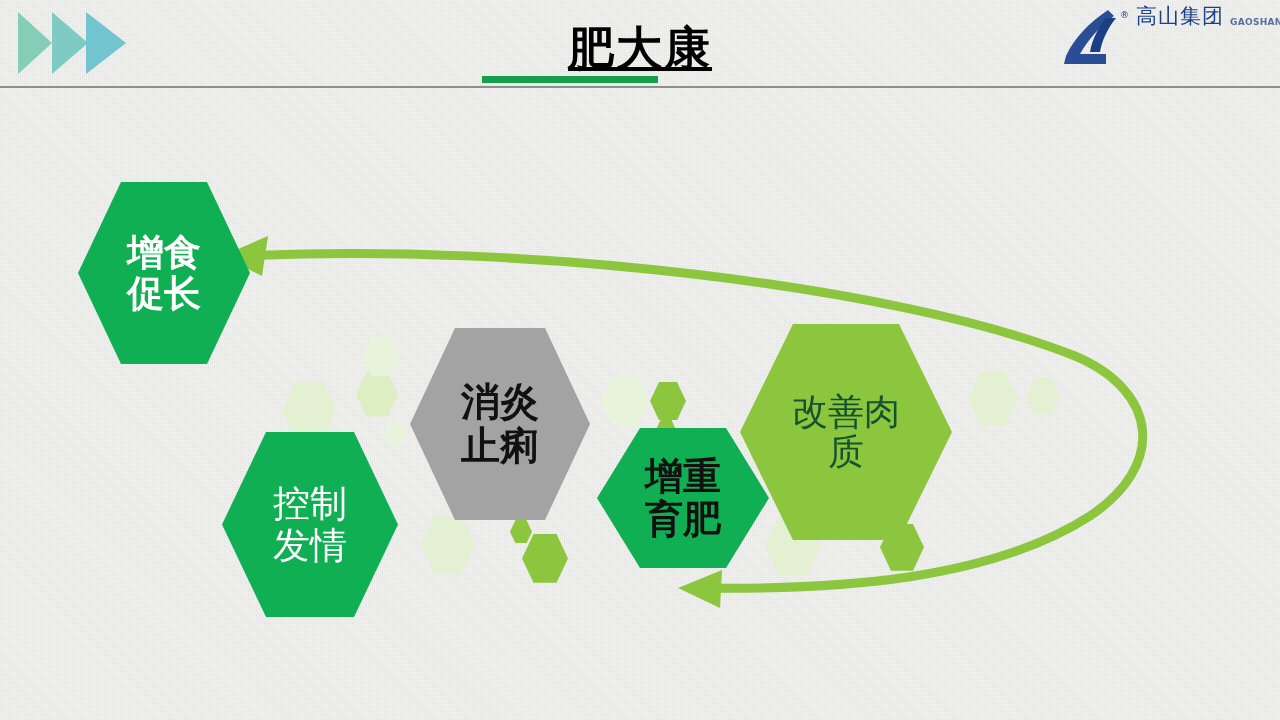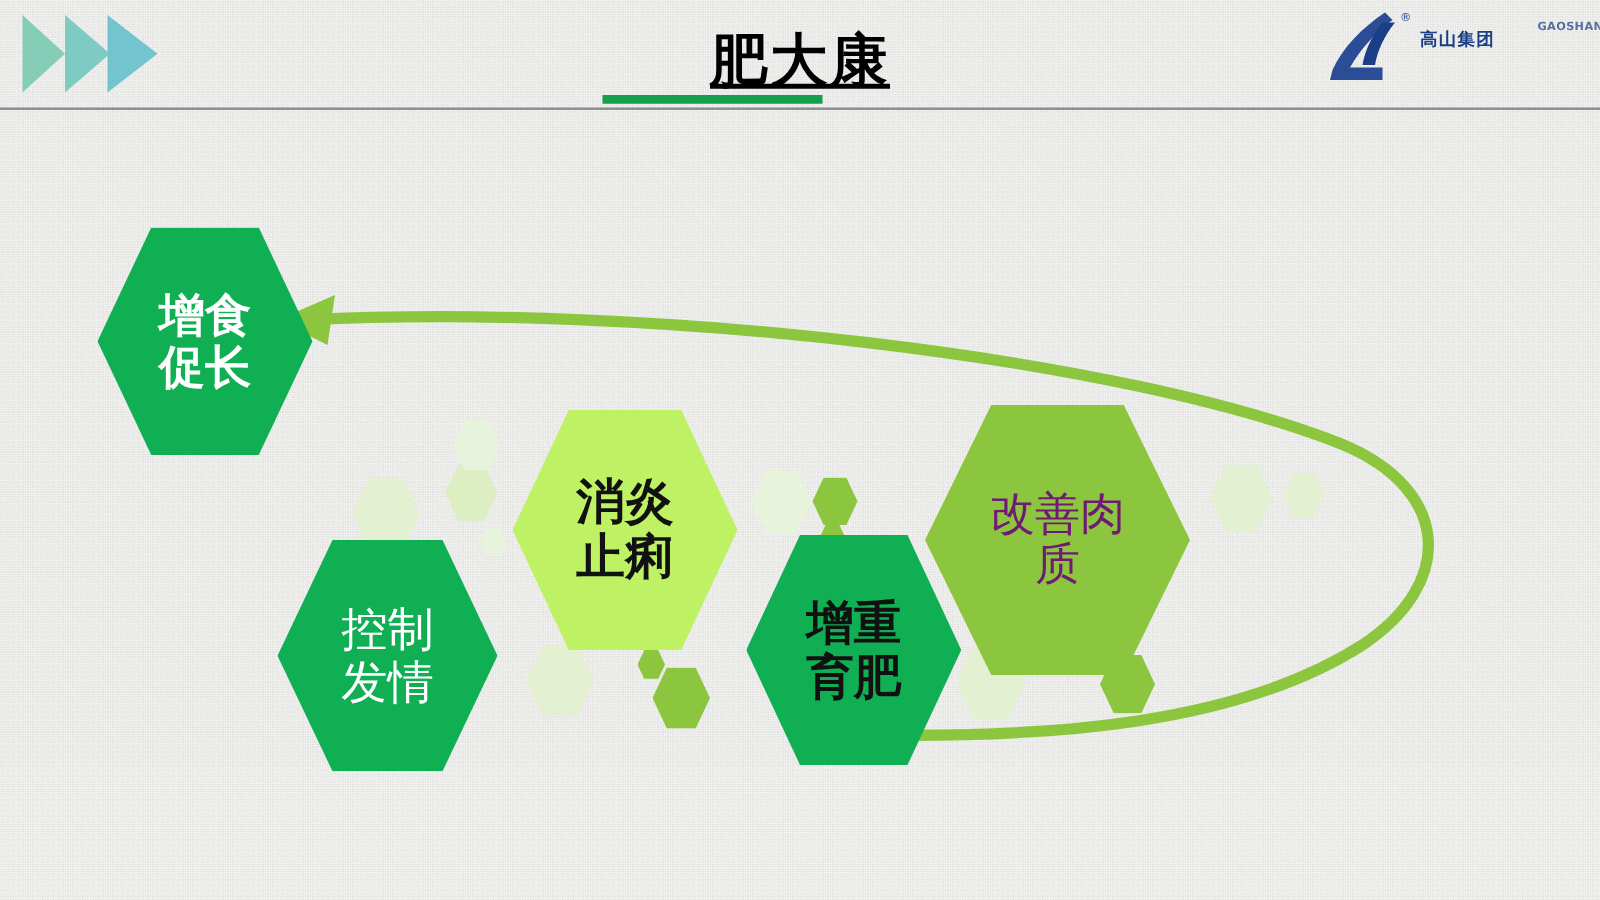--- a/index.html
+++ b/index.html
@@ -49,22 +49,22 @@
     background: #159E4B;
   }
 
   .logo { position: absolute; right: 8px; top: 4px; width: 212px; height: 68px; }
   .logo-mark { position: absolute; left: 0; top: 4px; width: 64px; height: 58px; }
   .logo-reg {
     position: absolute; left: 60px; top: 6px;
     font-size: 9px; color: #1a3f86;
   }
   .logo-cn1 {
-    position: absolute; left: 76px; top: 16px;
-    font-size: 14px; font-weight: bold; color: #1a3f86; letter-spacing: 1px;
+    position: absolute; left: 76px; top: 0;
+    font-size: 21px; font-weight: normal; color: #1a3f86; letter-spacing: 1px;
     line-height: 24px;
   }
   .logo-en {
     position: absolute; left: 170px; top: 13px;
     font-size: 9px; font-weight: bold; color: #5a6f9d; letter-spacing: .3px;
   }
   .logo-cn2 {
     position: absolute; left: 76px; top: 34px;
     font-size: 21px; font-weight: bold; color: #1a3f86; letter-spacing: 3px;
     line-height: 24px;
@@ -150,28 +150,28 @@
 
     <div class="hexlayer" id="hex-layer">
         <div class="hex hex-main" style="left: 222px; top: 256px; width: 176px; height: 185px; background: rgb(16, 175, 84);">
           <div class="hex-label" style="color: rgb(255, 255, 255); font-weight: normal; font-size: 37px;">控制
 发情</div>
         </div>
         <div class="hex hex-main" style="left: 78px; top: 6px; width: 172px; height: 182px; background: rgb(16, 175, 84);">
           <div class="hex-label" style="color: rgb(255, 255, 255); font-weight: bold; font-size: 37px;">增食
 促长</div>
         </div>
-        <div class="hex hex-main" style="left: 410px; top: 152px; width: 180px; height: 192px; background: #bef264;">
+        <div class="hex hex-main" style="left: 410px; top: 152px; width: 180px; height: 192px; background: #a3a3a3;">
           <div class="hex-label" style="color: rgb(17, 17, 17); font-weight: bold; font-size: 39px;">消炎
 止痢</div>
         </div>
-        <div class="hex hex-main" style="left: 597px; top: 252px; width: 172px; height: 184px; background: rgb(16, 175, 84);">
+        <div class="hex hex-main" style="left: 597px; top: 252px; width: 172px; height: 140px; background: rgb(16, 175, 84);">
           <div class="hex-label" style="color: rgb(17, 17, 17); font-weight: bold; font-size: 38px;">增重
 育肥</div>
         </div>
         <div class="hex hex-main" style="left: 740px; top: 148px; width: 212px; height: 216px; background: rgb(140, 198, 62);">
-          <div class="hex-label" style="color: #701a75; font-weight: normal; font-size: 36px;">改善肉
+          <div class="hex-label" style="color: #14532d; font-weight: normal; font-size: 36px;">改善肉
 质</div>
         </div>
       </div>
   </div>
 
 </div>
 
 </body></html>

